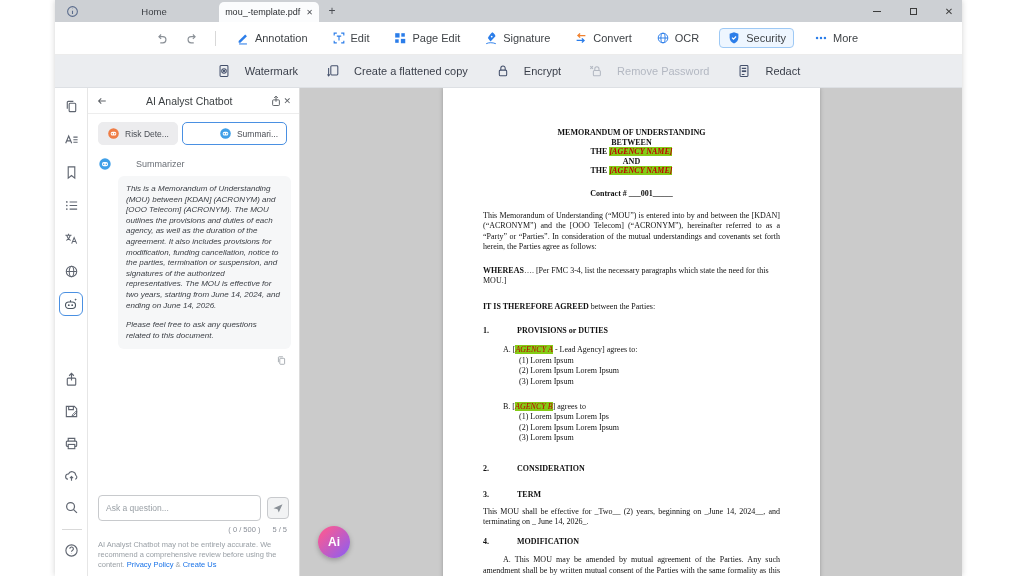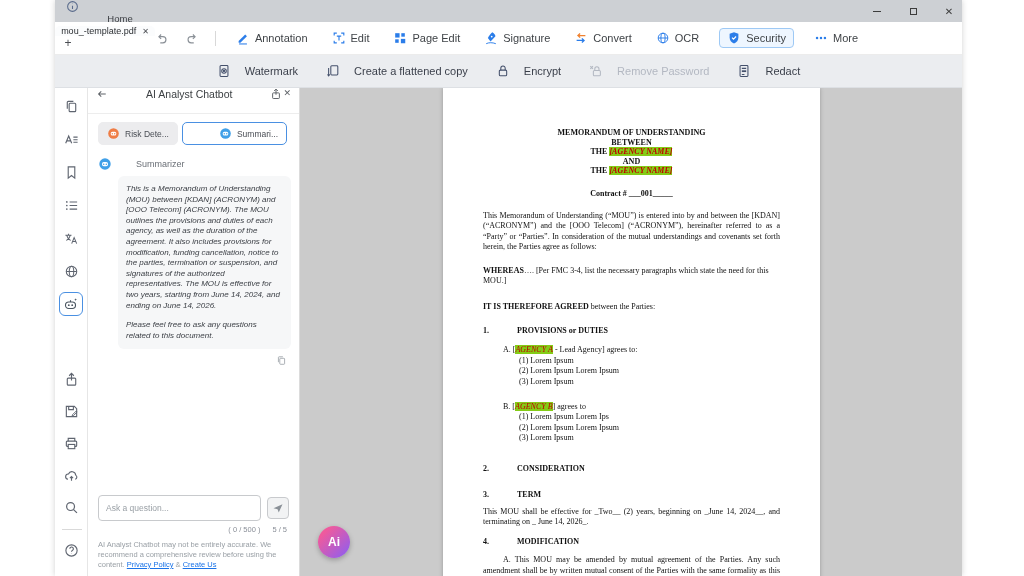--- a/index.html
+++ b/index.html
@@ -1,21 +1,21 @@
 <!DOCTYPE html>
 <html><head>
 <meta charset="utf-8">
 <style>
   * { margin:0; padding:0; box-sizing:border-box; }
   html,body { width:1024px; height:576px; background:#ffffff; font-family:"Liberation Sans",sans-serif; overflow:hidden; }
   .canvas { position:relative; width:1024px; height:576px; background:#fff; }
   .window { position:absolute; left:55px; top:0; width:907px; height:576px; background:#fff; box-shadow:0 0 6px rgba(0,0,0,.18); }
 
   
-  .titlebar { position:relative; height:22px; background:#cdd0d4; display:flex; align-items:stretch;flex-direction:column; }
+  .titlebar { position:relative; height:22px; background:#cdd0d4; display:flex; align-items:stretch; }
   .info-btn { width:34px; display:flex; align-items:center; justify-content:center; cursor:pointer; }
   .tab-home { width:130px; display:flex; align-items:center; justify-content:center; font-size:9.5px; color:#3c3f44; cursor:pointer; }
   .tab-doc { width:100px; background:#fbfcfd; border-radius:5px 5px 0 0; margin-top:2px; display:flex; align-items:center; justify-content:center; gap:6px; font-size:9px; color:#2c2f33; padding:0 4px; cursor:pointer; }
   .tab-doc .tab-close { font-size:8px; color:#4a4d52; cursor:pointer; }
   .tab-add { width:26px; display:flex; align-items:center; justify-content:center; font-size:12px; color:#4a4d52; cursor:pointer; }
   .win-controls { position:absolute; right:6px; top:0; height:22px; display:flex; align-items:center; gap:22px; }
   .win-btn { display:flex; align-items:center; justify-content:center; width:14px; height:14px; color:#3c3c3c; font-size:10px; cursor:pointer; }
   .min-line { width:8px; border-top:1px solid #3c3c3c; display:inline-block; }
   .max-box { width:7px; height:7px; border:1px solid #3c3c3c; display:inline-block; }
 
@@ -39,38 +39,38 @@
   .sidebar { width:33px; background:#fff; border-right:1px solid #e6e6e6; position:relative; }
   .sb-top { display:flex; flex-direction:column; align-items:center; padding-top:6px; }
   .sb-icon { width:24px; height:24px; margin-bottom:9px; display:flex; align-items:center; justify-content:center; color:#5f6570; cursor:pointer; }
   .sb-icon.ai-active { border:1px solid #4a90e2; border-radius:6px; color:#4a5560; }
   .sb-bottom { position:absolute; bottom:6px; left:0; width:33px; display:flex; flex-direction:column; align-items:center; }
   .sb-bottom .sb-icon { margin-bottom:8px; }
   .sb-divider { width:20px; border-top:1px solid #d9d9d9; margin:2px 0 8px 0; }
 
   
   .chat-panel { width:212px; background:#fff; border-right:1px solid #dcdcdc; position:relative; display:flex; flex-direction:column; }
-  .chat-header { height:26px; display:flex; align-items:flex-start; border-bottom:1px solid #ededed; padding:0 8px; gap:1px; }
+  .chat-header { height:26px; display:flex; align-items:center; border-bottom:1px solid #ededed; padding:0 8px; gap:1px; }
   .chat-title { flex:1; text-align:center; font-size:10.5px; color:#3c4043; }
   .chat-hicon { color:#5f6368; display:flex; align-items:center; cursor:pointer; }
   .chat-tabs { display:flex; gap:4px; padding:8px 8px 6px 10px; }
   .chat-tab { display:flex; align-items:center; gap:5px; font-size:8.5px; color:#4a4e55; background:#ececee; border:1px solid #ececee; border-radius:5px; padding:4px 8px; cursor:pointer; }
   .chat-tab.active { background:#fff; border:1px solid #4a90e2;padding-left:36px; }
   .chat-agent { display:flex; align-items:center; gap:24px; padding:6px 10px 5px 10px; font-size:9px; color:#6a6f76; }
   .chat-bubble { margin:0 8px 0 30px; background:#f6f7f8; border-radius:6px; padding:8px 8px; font-size:8px; line-height:10.6px; color:#3a3e44;font-style:italic; }
   .chat-bubble p + p { margin-top:9px; }
   .bubble-tools { display:flex; justify-content:flex-end; padding:3px 12px 0 0; color:#9aa0a6; }
   .chat-bottom { position:absolute; bottom:6px; left:0; width:100%; padding:0 10px; }
   .ask-row { display:flex; gap:6px; align-items:center; }
   .ask-input { flex:1; height:22px; border:1px solid #c8cacd; border-radius:4px; font-size:8.5px; padding:12px 7px; color:#333; font-family:"Liberation Sans",sans-serif; }
   .ask-input::placeholder { color:#9aa0a6; }
   .send-btn { width:22px; height:22px; border:1px solid #c8cacd; border-radius:4px; background:#f2f3f4; display:flex; align-items:center; justify-content:center; cursor:pointer; }
   .counters { display:flex; justify-content:flex-end; gap:12px; font-size:7.5px; color:#8a8f98; padding:4px 2px 6px 0; }
   .disclaimer { font-size:7.5px; line-height:10px; color:#9aa0a6; }
-  .disclaimer a { color:#1a73e8; text-decoration:underline; cursor:pointer; }
+  .disclaimer a { color:#1a73e8; cursor:pointer; }
 
   
   .doc-area { flex:1; background:#cbcbcb; position:relative; overflow:hidden; }
   .page { position:absolute; left:143px; top:0; width:377px; height:500px; background:#fff; box-shadow:0 0 4px rgba(0,0,0,.25); padding:40px 40px 0 40px; font-family:"Liberation Serif",serif; color:#111; }
   .doc-title { text-align:center; font-weight:bold; font-size:8px; line-height:9.6px; }
   .hl { background:#84cc16; color:#c00000;font-style:italic; }
   .contract { text-align:center; font-weight:bold; font-size:8px; margin-top:13px; }
   .doc-p { font-size:8px; line-height:10.4px; text-align:justify; margin-top:13px; }
   .doc-whereas { font-size:8px; line-height:10.4px; margin-top:13px; }
   .doc-agreed { font-size:8px; margin-top:16px; }

